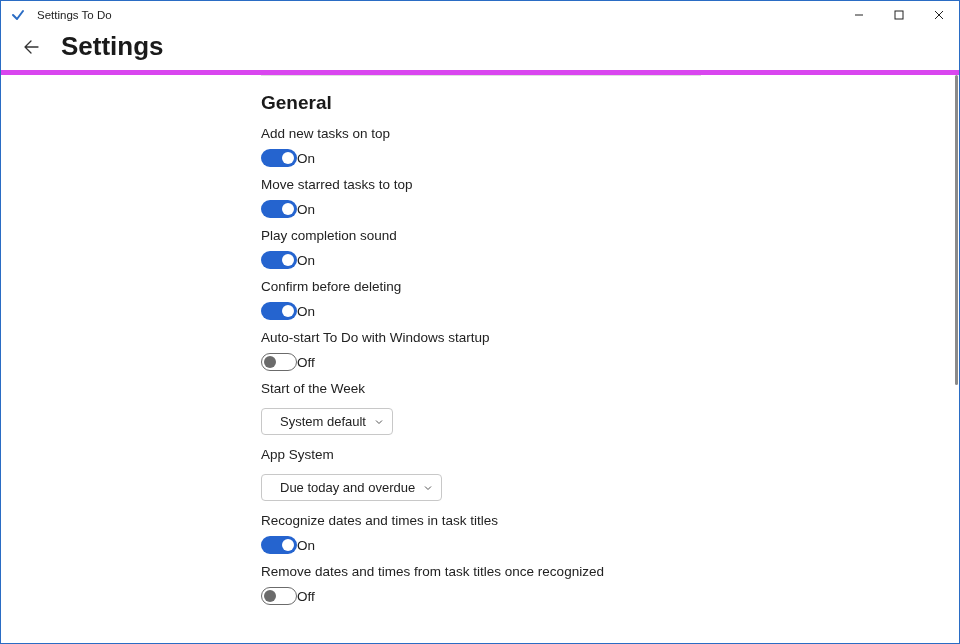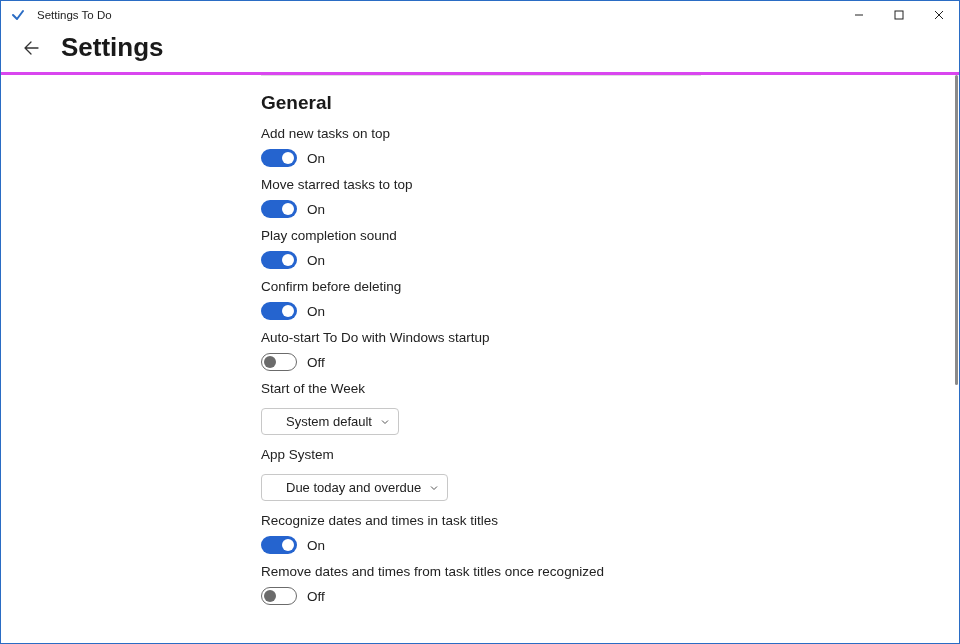--- a/index.html
+++ b/index.html
@@ -8,46 +8,46 @@
 
   
   .titlebar { height: 28px; display: flex; align-items: center; position: relative; }
   .titlebar .app-icon { width: 14px; height: 14px; margin-left: 10px; display:flex; align-items:center; justify-content:center; }
   .titlebar .app-title { font-size: 11.5px; color: #222; margin-left: 12px; }
   .window-controls { position: absolute; right: 0; top: 0; height: 28px; display: flex; }
   .window-controls .ctrl { width: 40px; display:flex; align-items:center; justify-content:center; cursor:pointer; }
   .window-controls .ctrl svg { stroke: #222; }
 
   
-  .header { height: 46px; display: flex; align-items: center; border-bottom: 3px solid #d946ef; padding: 0 12px 6px 12px; }
+  .header { height: 46px; display: flex; align-items: center; border-bottom: 5px solid #d946ef; padding: 0 12px 6px 12px; }
   .back-btn { width: 24px; height: 24px; display:flex; align-items:center; justify-content:center; cursor:pointer; margin-right: 16px; margin-left: 6px;}
   .page-title { font-size: 26px; font-weight: 600; color: #1a1a1a; margin-left: 2px;}
 
   
   .content-wrap { position: absolute; top: 74px; left: 0; right: 0; bottom: 0; overflow: hidden; }
   .content { position: absolute; left: 260px; top: 0; width: 500px; }
   .scrollbar { position: absolute; right: 1px; top: 74px; height: 310px; width: 3px; background: #8a8a8a; border-radius: 2px; }
 
   .divider-top { height: 1px; background: #e0e0e0; margin: 0 0 4px 0; width: 440px;}
 
   .section-title { font-size: 19px; font-weight: 600; color: #1a1a1a; margin-top: 16px; margin-bottom: 12px; }
 
   .setting { margin-bottom: 10px; margin-top: 2px; }
   .setting-label { font-size: 13.5px; color: #222; display: block; margin-bottom: 8px; margin-top: 8px;}
 
-  .toggle-row { display: flex; align-items: center; gap: 10px; }
+  .toggle-row { display: flex; align-items: center; }
   .toggle { width: 36px; height: 18px; border-radius: 10px; position: relative; cursor: pointer; }
   .toggle.on { background: #2564cf; }
   .toggle.off { background: #fff; border:1px solid #6b6b6b; }
   .toggle .knob { width: 12px; height: 12px; border-radius: 50%; position: absolute; top: 3px; }
   .toggle.on .knob { background: #fff; right: 3px; }
   .toggle.off .knob { background: #6b6b6b; left: 2px; top:2px; }
   .toggle-state { font-size: 13.5px; color: #222; }
 
-  .select { display:inline-flex; align-items:center; padding: 5px 8px 5px 24px; border: 1px solid #c8c8c8; border-radius: 4px; font-size: 13px; color: #222; cursor: pointer; gap: 8px; margin-top: 4px; margin-bottom: 2px;}
+  .select { display:inline-flex; align-items:center; padding: 5px 8px 5px 18px; border: 1px solid #c8c8c8; border-radius: 4px; font-size: 13px; color: #222; cursor: pointer; gap: 8px; margin-top: 4px; margin-bottom: 2px;}
   .select .chev { width: 10px; height: 10px; display:flex; align-items:center; justify-content:center;}
 </style>
 </head>
 <body>
 
 <div class="titlebar">
   <span class="app-icon">
     <svg width="14" height="14" viewBox="0 0 14 14">
         <polyline points="2,7 6,11 12,3" fill="none" stroke="#2a6cc4" stroke-width="2" stroke-linecap="round" stroke-linejoin="round"></polyline>
       </svg>

